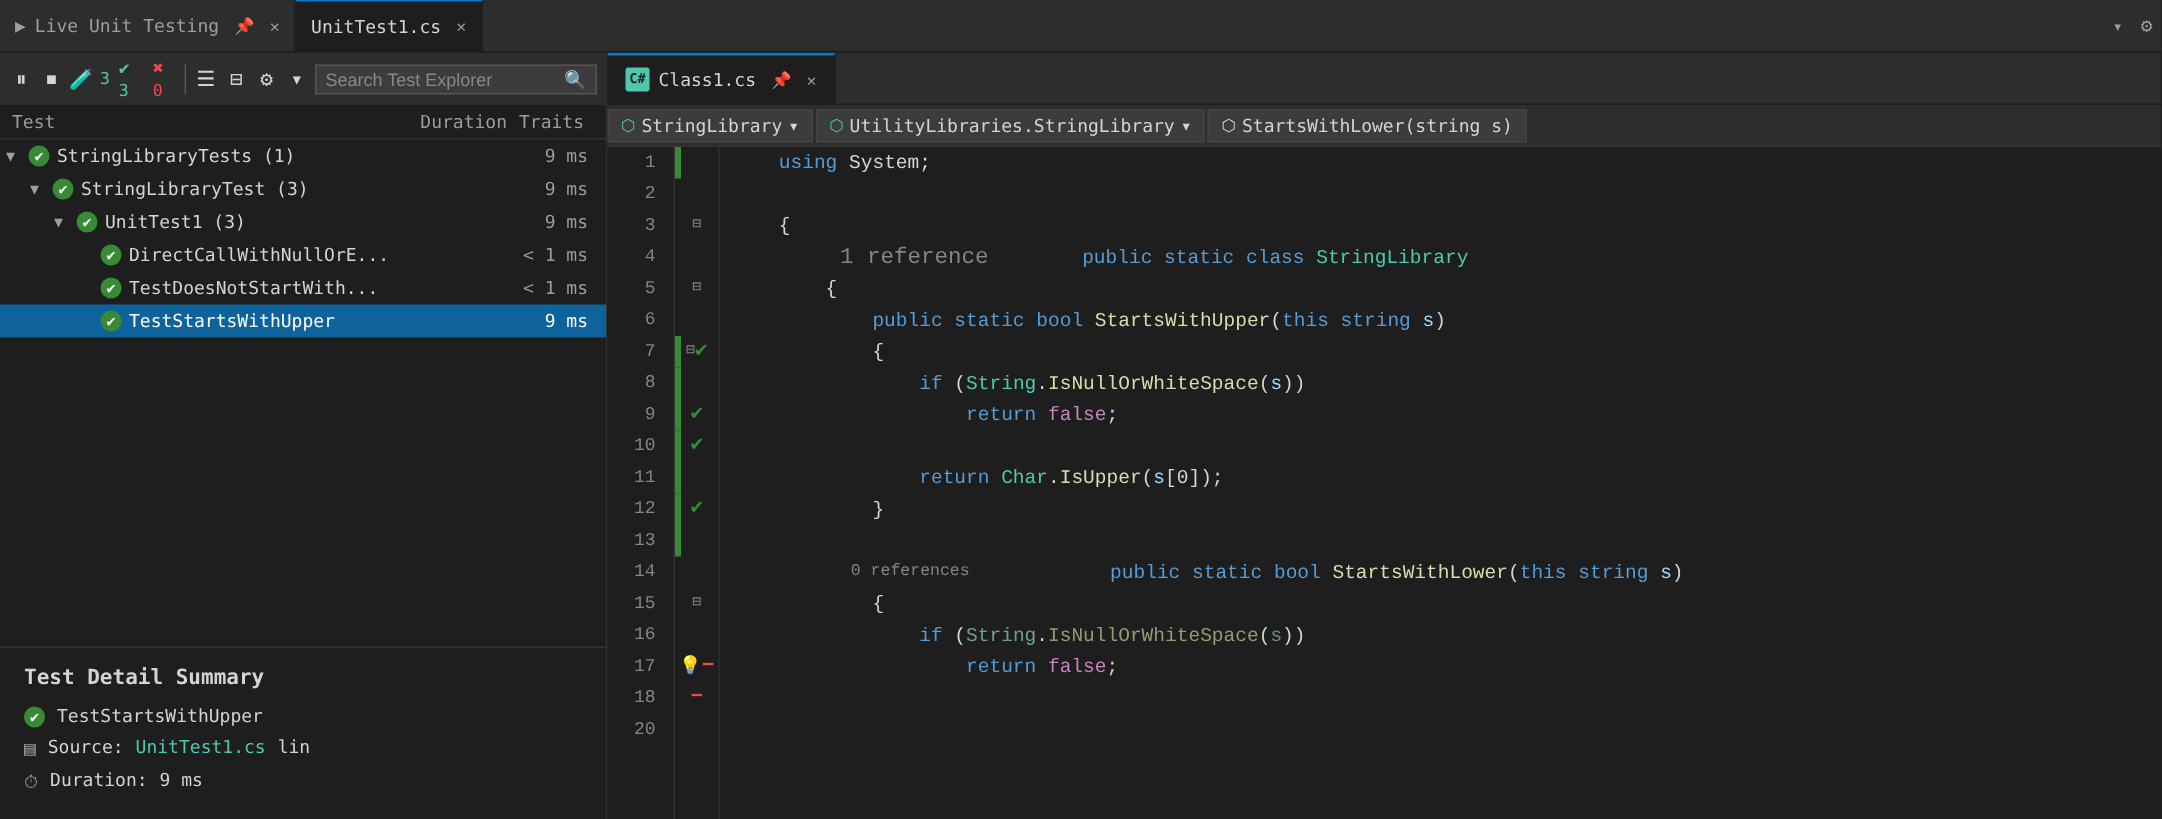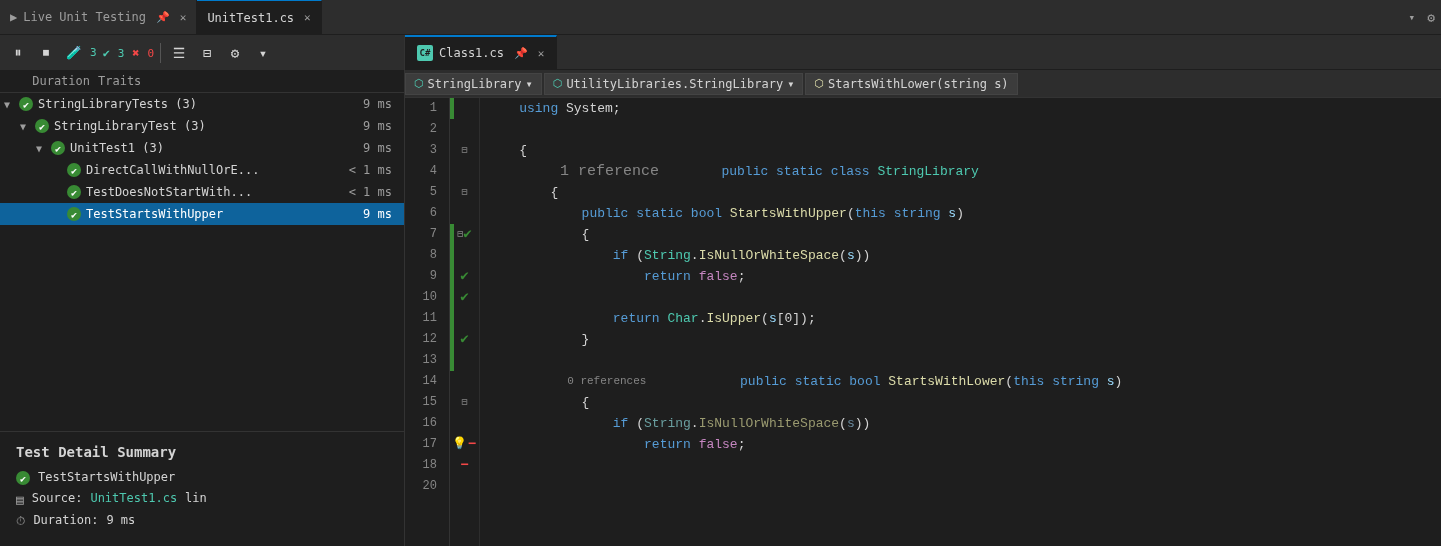--- a/index.html
+++ b/index.html
@@ -401,34 +401,39 @@
       </span>
       <span style="margin-left:4px;">
         <span style="color:#f44747;font-size:12px;">✖</span>
         <span style="font-size:11px;color:#f44747;">0</span>
       </span>
       <div class="toolbar-sep"></div>
       <div class="toolbar-btn">☰</div>
       <div class="toolbar-btn">⊟</div>
       <div class="toolbar-btn">⚙</div>
       <div class="toolbar-btn">▾</div>
+      <div class="search-box">
+        <input type="text" placeholder="Search Test Explorer" style="">
+        <span class="search-icon">🔍</span>
+      </div>
     </div>
 
     <div class="test-header">
+      <div class="test-header-test">Test</div>
       <div class="test-header-duration">Duration</div>
       <div class="test-header-traits">Traits</div>
     </div>
 
     <div class="test-list">
     <div class="test-row" style="padding-left: 4px;">
           <span class="tree-arrow">▼</span>
           <span class="test-icon">
             <span class="icon-pass">✔</span>
           </span>
-          <span class="test-name">StringLibraryTests (3)</span>
+          <span class="test-name">StringLibraryTests (1)</span>
           <span class="test-duration">9 ms</span>
         </div>
         <div class="test-row" style="padding-left: 20px;">
           <span class="tree-arrow">▼</span>
           <span class="test-icon">
             <span class="icon-pass">✔</span>
           </span>
           <span class="test-name">StringLibraryTest (3)</span>
           <span class="test-duration">9 ms</span>
         </div>

